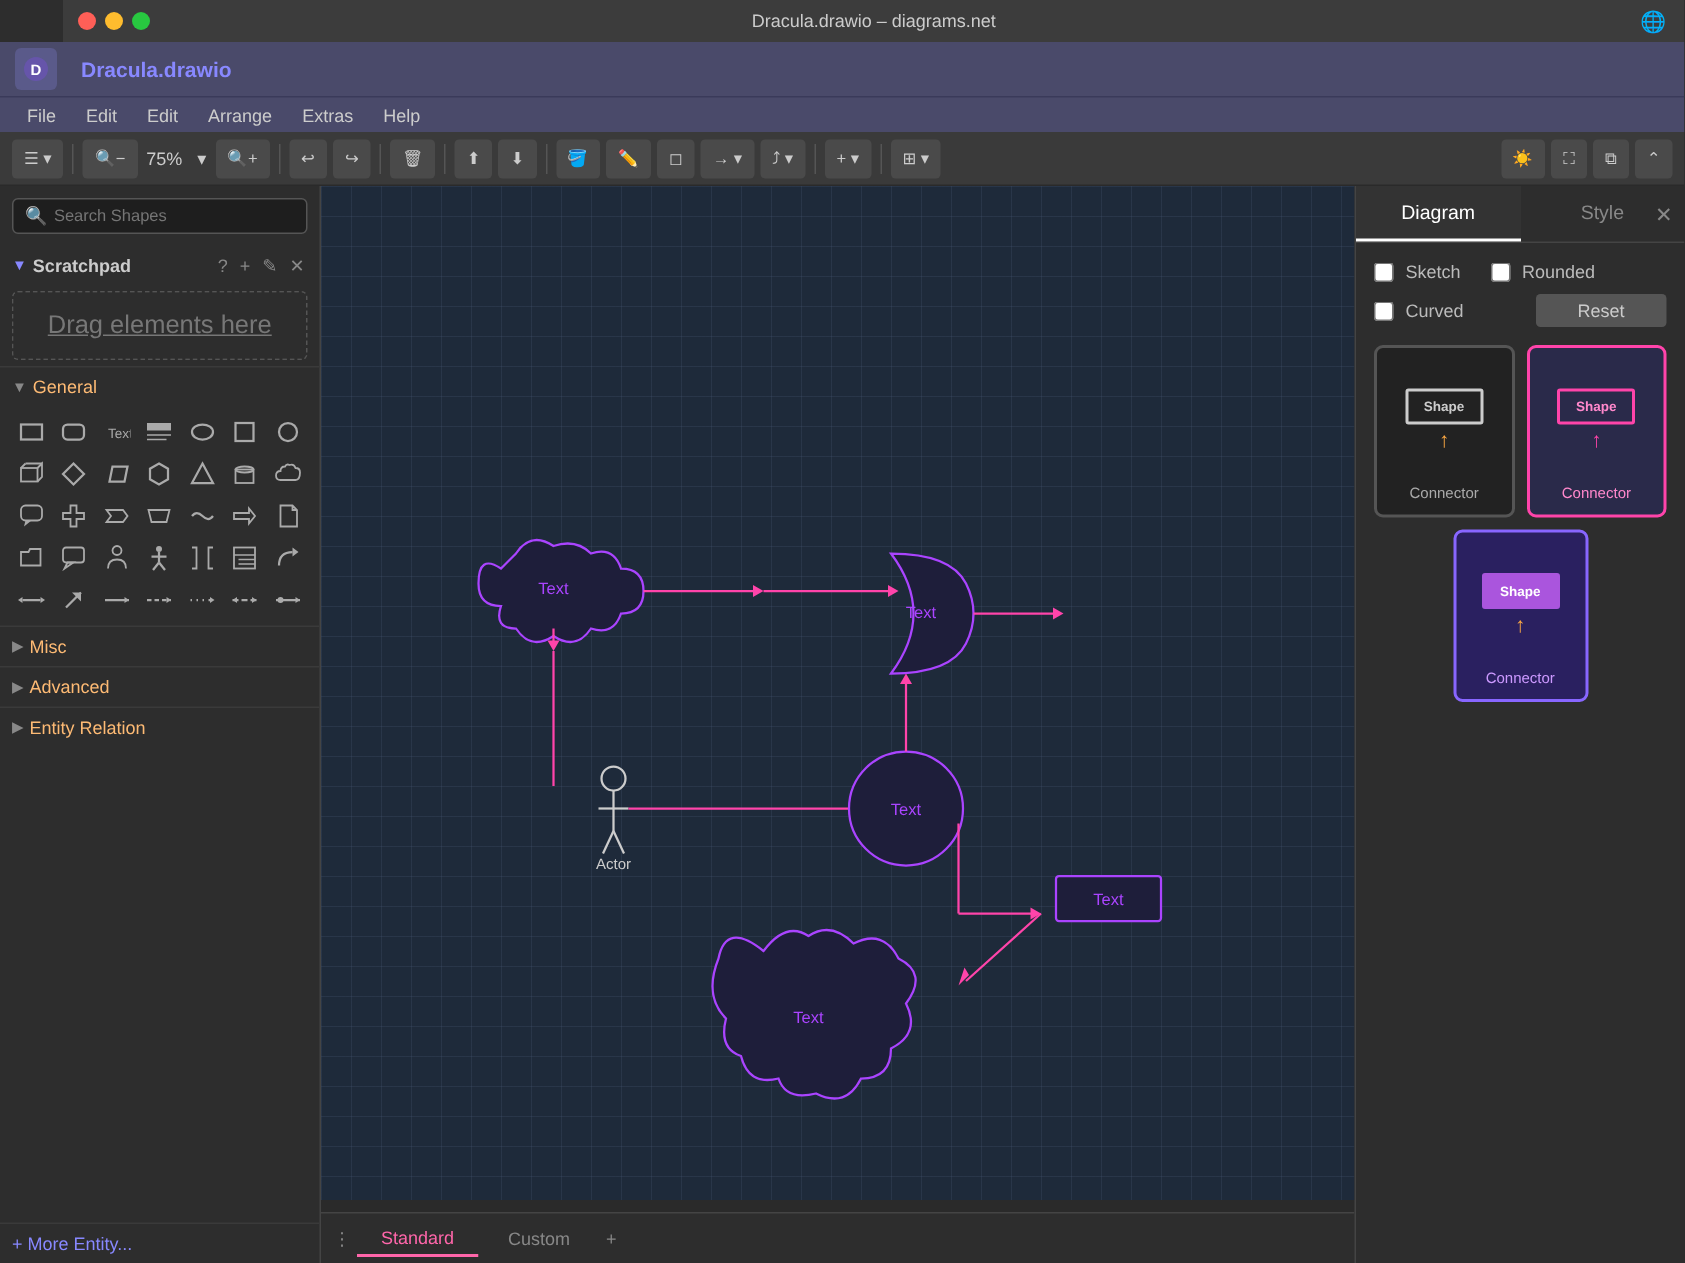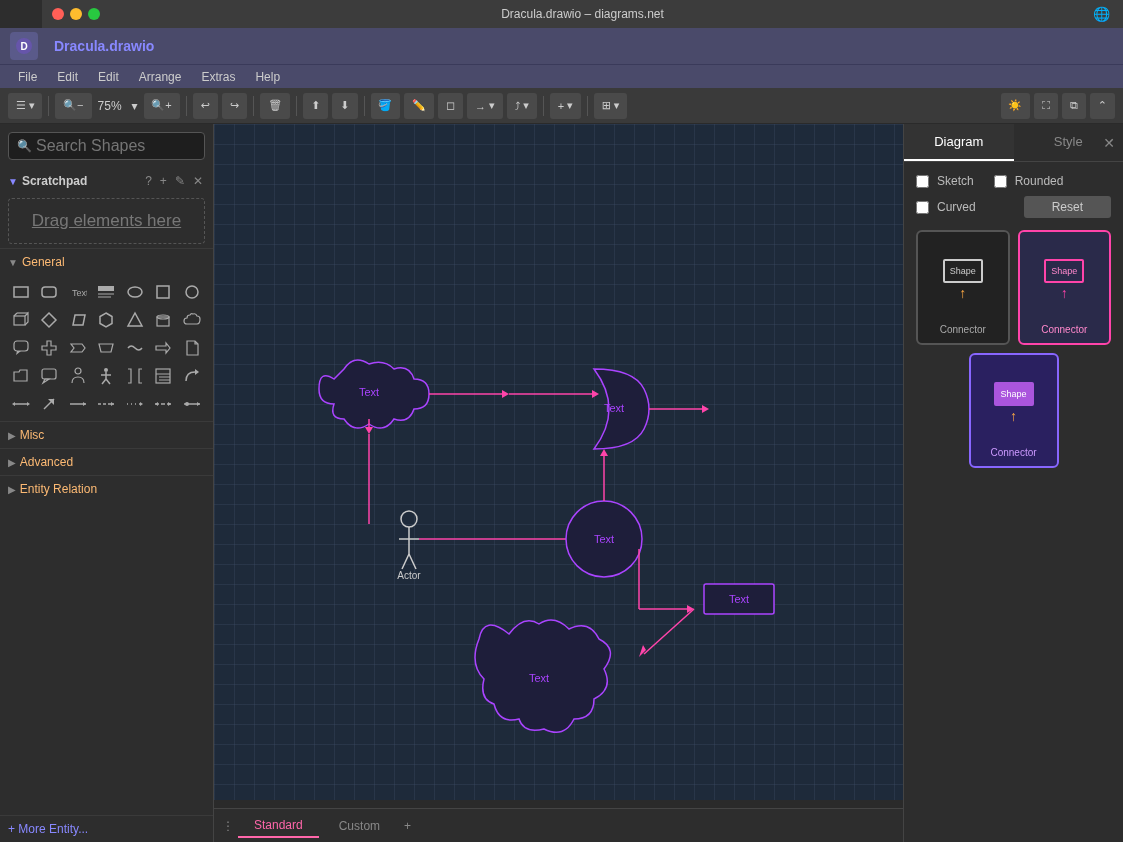--- a/index.html
+++ b/index.html
@@ -31,21 +31,21 @@
     .zoom-control { display: flex; align-items: center; gap: 2px; }
     .zoom-label { color: #ccc; font-size: 12px; padding: 0 4px; }
 
     
     .main { display: flex; height: calc(842px - 28px - 36px - 24px - 36px); }
 
     
     .sidebar { width: 214px; background: #2d2d2d; border-right: 1px solid #444; display: flex; flex-direction: column; overflow: hidden; }
     .search-box { padding: 8px; }
     .search-input { width: 100%; background: #1e1e1e; border: 1px solid #555; border-radius: 4px; color: #ccc; padding: 4px 8px; font-size: 12px; display: flex; align-items: center; gap: 4px; }
-    .search-input input { background: transparent; border: none; outline: none; color: #ccc; font-size: 16px; width: 100%; }
+    .search-input input { background: transparent; border: none; outline: none; color: #ccc; font-size: 11px; width: 100%; }
 
     .scratchpad-header { display: flex; align-items: center; padding: 4px 8px; gap: 4px; }
     .scratchpad-label { color: #ccc; font-size: 12px; font-weight: 600; flex: 1; }
     .scratchpad-icons { display: flex; gap: 4px; }
     .icon-btn { color: #888; cursor: pointer; font-size: 12px; padding: 2px; }
     .drag-area { margin: 4px 8px; border: 1px dashed #555; border-radius: 4px; padding: 12px; text-align: center; color: #777; font-size: 17px; text-decoration: underline; }
 
     .shape-section { border-top: 1px solid #3a3a3a; }
     .section-header { display: flex; align-items: center; padding: 6px 8px; cursor: pointer; }
     .section-arrow { color: #888; margin-right: 4px; font-size: 10px; }
@@ -85,21 +85,21 @@
     .reset-btn { background: #555; border: none; color: #ccc; padding: 4px 28px; border-radius: 3px; cursor: pointer; font-size: 12px; margin-left: auto; display: block; }
 
     .style-cards { display: grid; grid-template-columns: 1fr 1fr; gap: 8px; margin-top: 12px; }
     .style-card { background: #222; border: 2px solid #555; border-radius: 6px; padding: 8px; text-align: center; cursor: pointer; }
     .style-card.selected { border-color: #8888ff; background: #2a2a4a; }
     .style-card.selected-pink { border-color: #ff44aa; background: #2a2a4a; }
     .style-card-label { font-size: 10px; color: #aaa; margin-top: 4px; }
 
     
     .connector-card { display: flex; flex-direction: column; align-items: center; justify-content: center; height: 80px; }
-    .shape-rect { width: 40px; height: 24px; border: 2px solid #ccc; border-radius: 2px; display: flex; align-items: center; justify-content: center; font-size: 9px; color: #ccc; }
+    .shape-rect { width: 52px; height: 24px; border: 2px solid #ccc; border-radius: 2px; display: flex; align-items: center; justify-content: center; font-size: 9px; color: #ccc; font-weight: bold; }
     .shape-rect.filled { background: #aa44cc; border-color: #aa44cc; color: #fff; }
     .shape-rect.pink-border { border-color: #ff44aa; }
     .connector-arrow { color: #ffaa44; font-size: 14px; margin-top: 2px; }
     .connector-arrow-pink { color: #ff44aa; font-size: 14px; margin-top: 2px; }
 
     
     .canvas-scrollbar { height: 8px; background: #2a2a2a; }
 
     
     .misc-section { border-top: 1px solid #3a3a3a; padding: 6px 8px; display: flex; align-items: center; cursor: pointer; }

